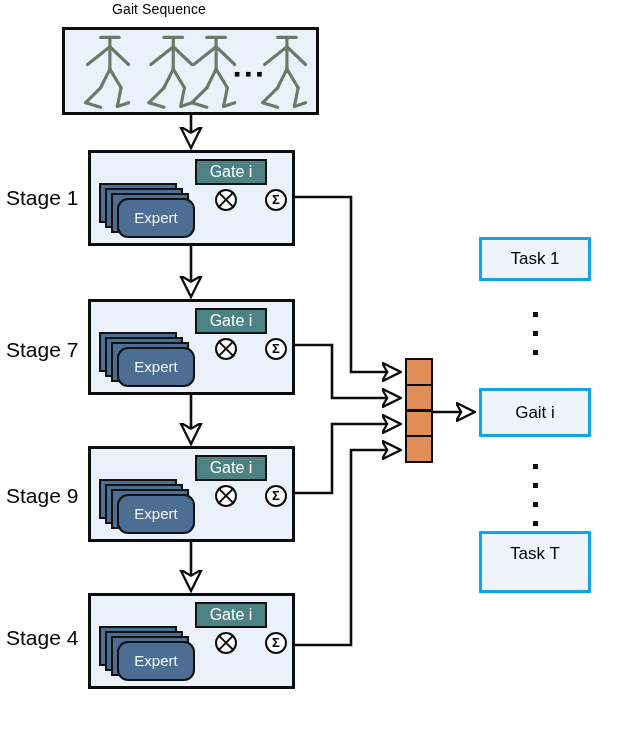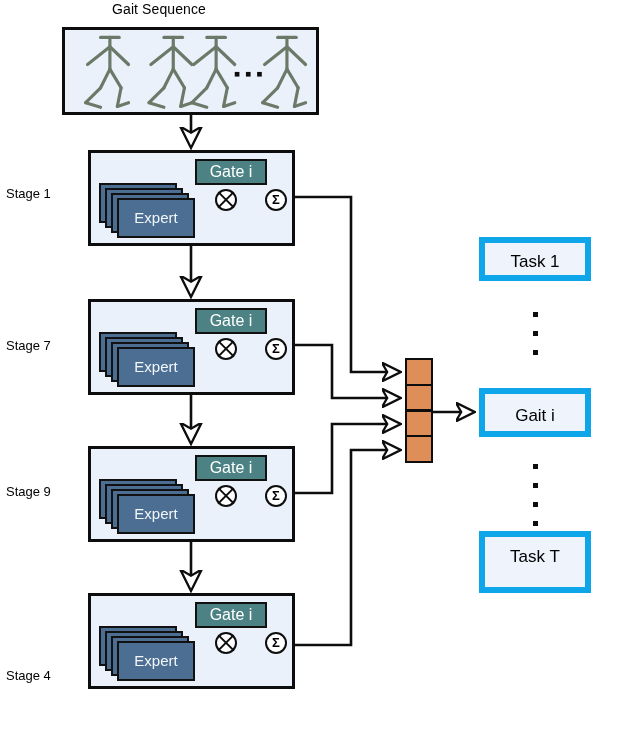--- a/index.html
+++ b/index.html
@@ -27,27 +27,27 @@
     font-family: "Liberation Sans", sans-serif;
   }
   
   .title-gait {
     left: 112px; top: 1px;
     font-size: 14px;
     letter-spacing: 0.1px;
   }
   
   .stage-label {
-    font-size: 13px;
+    font-size: 21px;
     left: 6px;
   }
   .stage-label.s1 { top: 186px; }
   .stage-label.s2 { top: 338px; }
   .stage-label.s3 { top: 484px; }
-  .stage-label.s4 { top: 668px; }
+  .stage-label.s4 { top: 626px; }
 
   
   .gait-box {
     position: absolute;
     left: 62px; top: 27px;
     width: 257px; height: 88px;
     background: #eaf1fb;
     border: 3px solid #0d0d0d;
     box-sizing: border-box;
   }
@@ -97,20 +97,21 @@
   }
   .expert-card.c1 { left: 0px;  top: 0px; }
   .expert-card.c2 { left: 6px;  top: 5px; }
   .expert-card.c3 { left: 12px; top: 10px; }
   .expert-card.c4 {
     left: 18px; top: 15px;
     color: #f2f6fa;
     font-size: 15px;
     text-align: center;
     line-height: 36px;
+    border-radius: 11px;
   }
   
   .op-circle {
     position: absolute;
     width: 22px; height: 22px;
     border-radius: 50%;
     border: 2.5px solid #0d0d0d;
     background: #ffffff;
     box-sizing: border-box;
     color: #000000;
@@ -131,21 +132,21 @@
   }
   .op-circle.mul::before { transform: translate(-50%,-50%) rotate(45deg); }
   .op-circle.mul::after  { transform: translate(-50%,-50%) rotate(-45deg); }
 
   
   .task-box {
     position: absolute;
     left: 479px;
     width: 112px;
     background: #eef3fc;
-    border: 6px solid #0ea5e9;
+    border: 3px solid #0ea5e9;
     box-sizing: border-box;
     font-size: 17px;
     text-align: center;
     color: #000000;
   }
   .task-box.t1 { top: 237px; height: 44px; line-height: 38px; }
   .task-box.ti { top: 388px; height: 49px; line-height: 43px; }
   .task-box.tt { top: 531px; height: 62px; line-height: 40px; }
 
   

